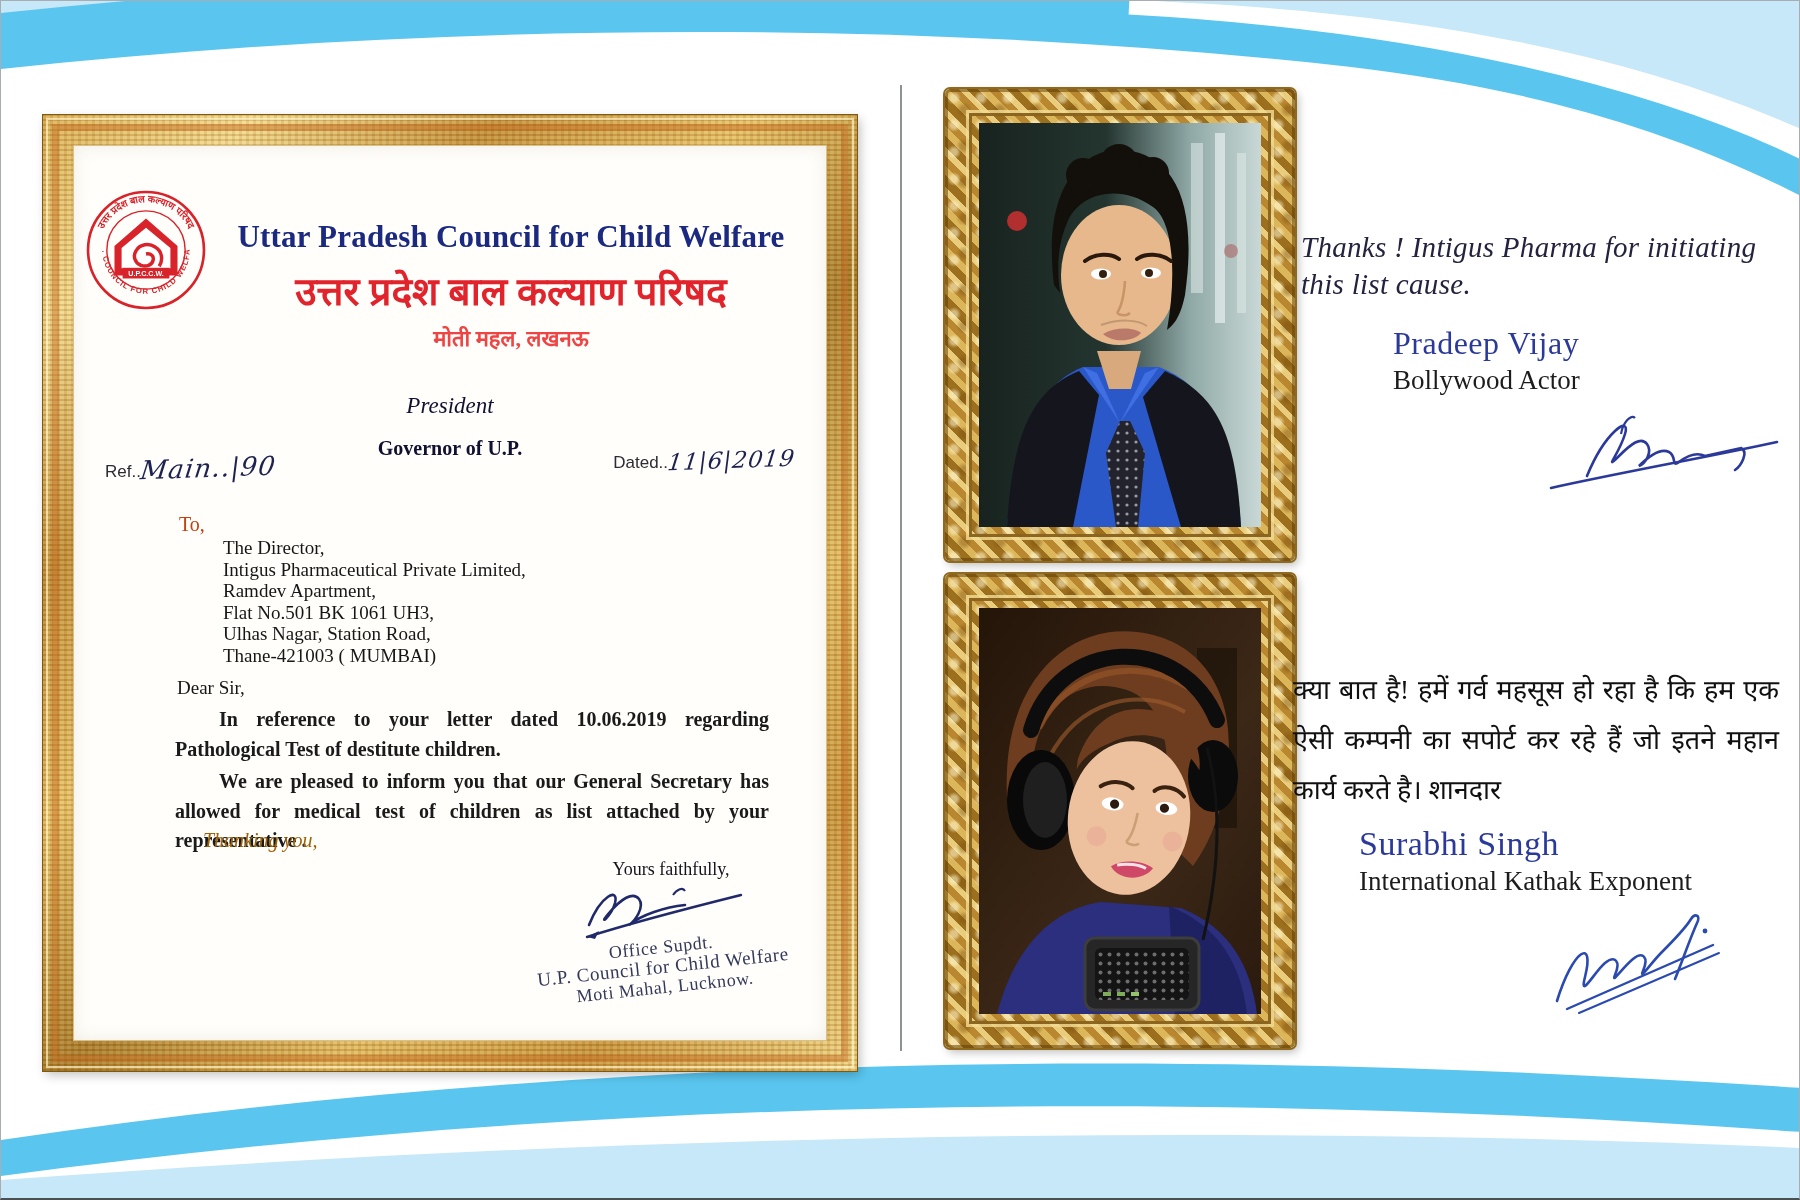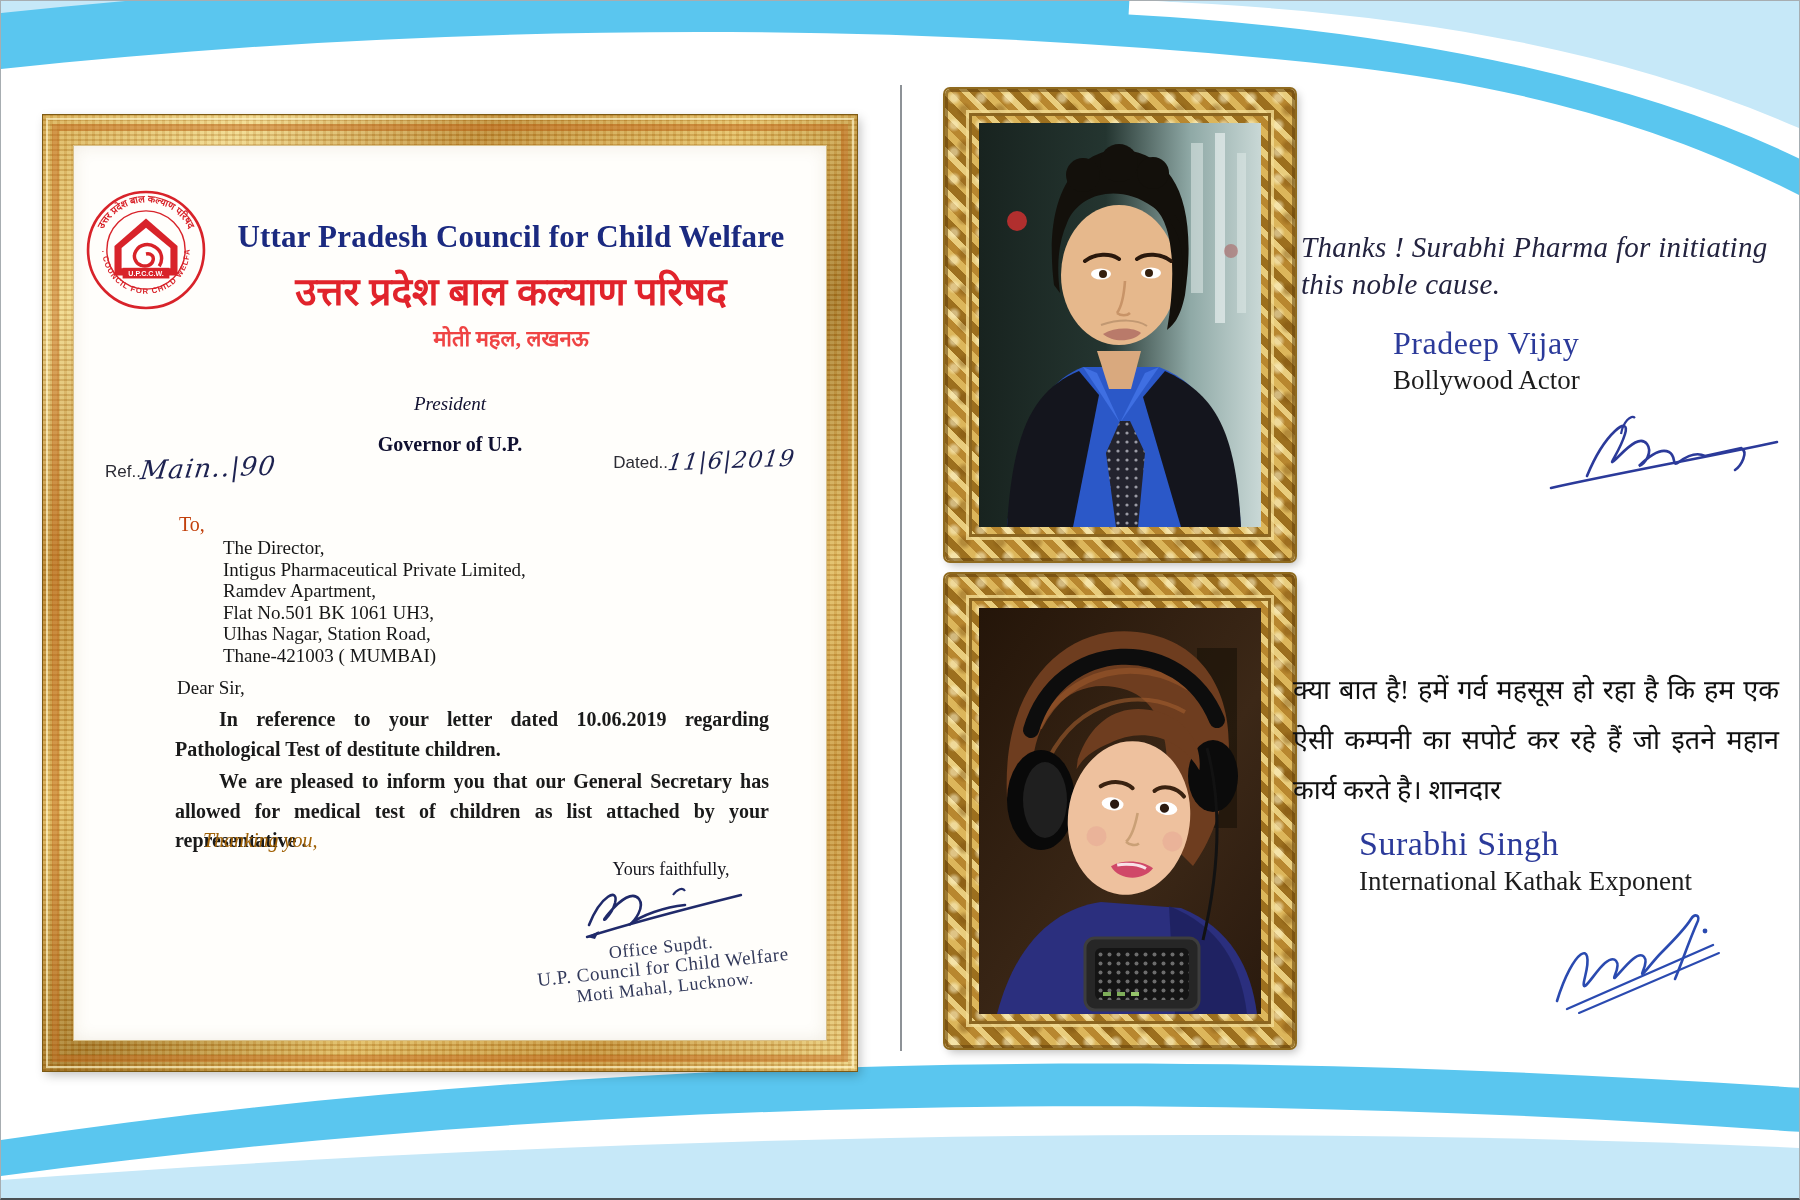--- a/index.html
+++ b/index.html
@@ -60,21 +60,21 @@
   .frame-1{left:944px; top:88px; width:350px; height:472px;}
   .frame-2{left:944px; top:573px; width:350px; height:474px;}
 
   
   .logo{position:absolute; left:12px; top:44px; width:122px; height:122px;}
   .title-block{position:absolute; left:132px; top:74px; width:612px; text-align:center;}
   .org-en{font-size:31px; font-weight:bold; color:#1b2a80; letter-spacing:.2px; white-space:nowrap;}
   .org-hi{font-size:39px; font-weight:bold; color:#e1232b; margin-top:16px; line-height:1.1;}
   .org-addr{font-size:22px; font-weight:bold; color:#ef4444; margin-top:8px;}
   .pres-block{position:absolute; left:0; right:0; top:248px; text-align:center; color:#101030;}
-  .pres-line1{font-size:19px; font-style:italic;}
+  .pres-line1{font-size:23px; font-style:italic;}
   .pres-line2{font-size:20px; font-weight:bold; margin-top:18px;}
 
   .ref-row{position:absolute; left:32px; right:28px; top:298px; height:40px;
     font-family:"Liberation Sans", sans-serif; font-size:17px; color:#2c2c34;}
   .ref-left{position:absolute; left:0; top:10px;}
   .ref-right{position:absolute; right:4px; top:4px;}
   .hand{
     font-family:"DejaVu Serif", serif; font-style:italic; color:#1d2250;
     display:inline-block; transform:skewX(-9deg) rotate(-2deg); font-size:26px;
     letter-spacing:1px;
@@ -246,21 +246,21 @@
       <circle cx="124" cy="151" r="4" fill="#35200f"></circle>
       <ellipse cx="172" cy="150" rx="10" ry="5.5" fill="#ffffff"></ellipse>
       <circle cx="170" cy="150" r="4" fill="#35200f"></circle>
       <path d="M146,158 C145,172 143,183 138,190 M138,190 C142,193 148,193 151,190" fill="none" stroke="#c89468" stroke-width="2.6"></path>
       <path d="M124,211 C136,204 154,204 162,210 C154,219 134,220 124,211 Z" fill="#b97a6a"></path>
       <path d="M122,202 C140,196 158,196 168,203" fill="none" stroke="#8a6a4a" stroke-width="2" opacity=".4"></path>
     </svg>
   </div>
 
   <div class="t-block t1">
-    <div class="quote-en">Thanks ! Surabhi Pharma for initiating this noble cause.</div>
+    <div class="quote-en">Thanks ! Intigus Pharma for initiating this list cause.</div>
     <div class="t-names">
       <div class="t-name">Pradeep Vijay</div>
       <div class="t-title">Bollywood Actor</div>
       <svg class="t-sig" width="240" height="90" viewBox="0 0 240 90">
         <path d="M44,72 C62,28 88,10 82,30 C76,50 60,68 76,52 C88,40 98,32 104,40 C110,48 102,60 96,62 C106,52 118,44 126,48 C134,52 128,64 136,58 C144,52 154,48 162,52 L198,44 C206,48 198,62 192,66" fill="none" stroke="#2b3a9a" stroke-width="2.6" stroke-linecap="round"></path>
         <path d="M8,84 C70,70 170,52 234,38" fill="none" stroke="#2b3a9a" stroke-width="2.6" stroke-linecap="round"></path>
         <path d="M78,30 C80,18 88,10 92,14" fill="none" stroke="#2b3a9a" stroke-width="2.2"></path>
       </svg>
     </div>
   </div>

